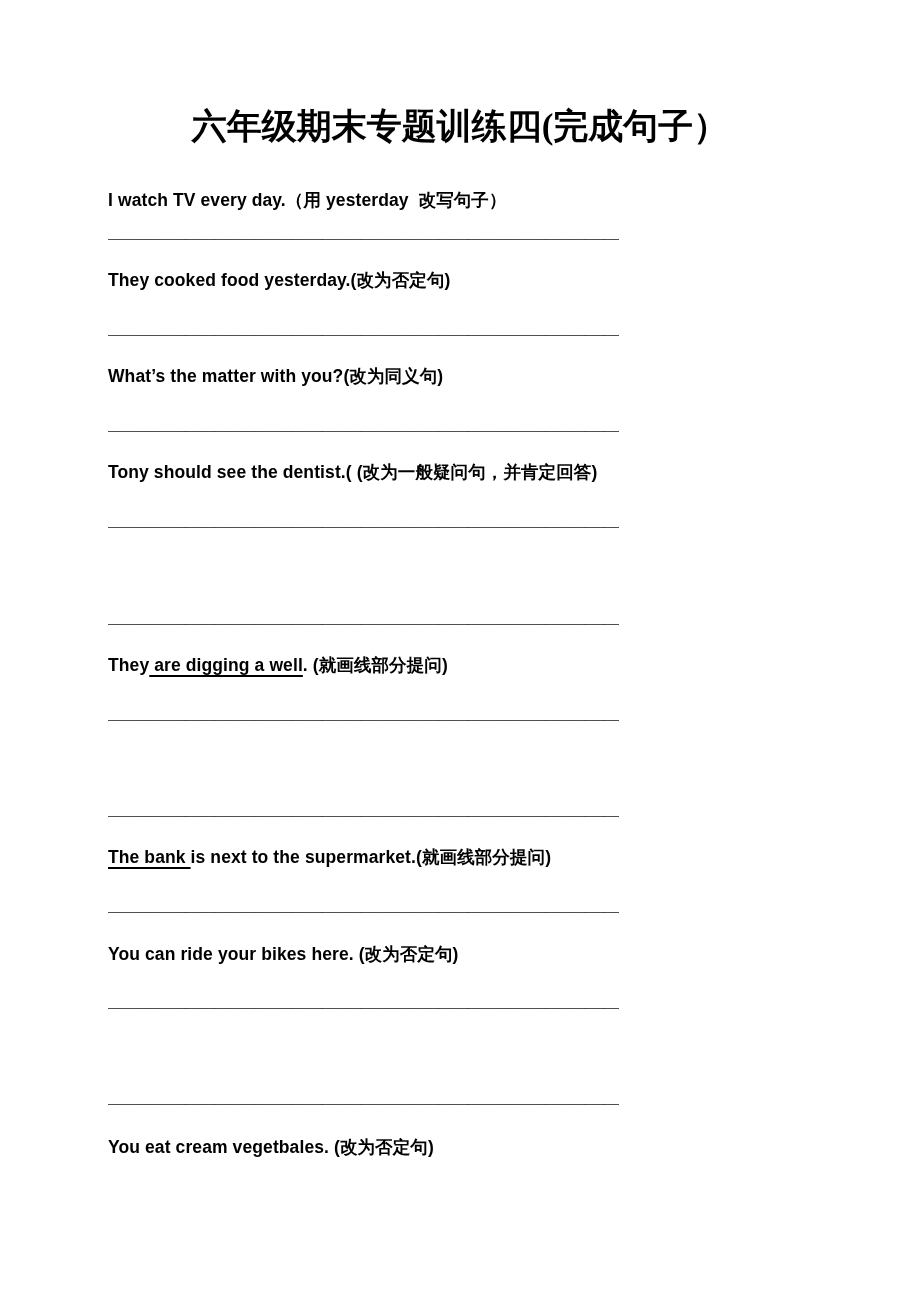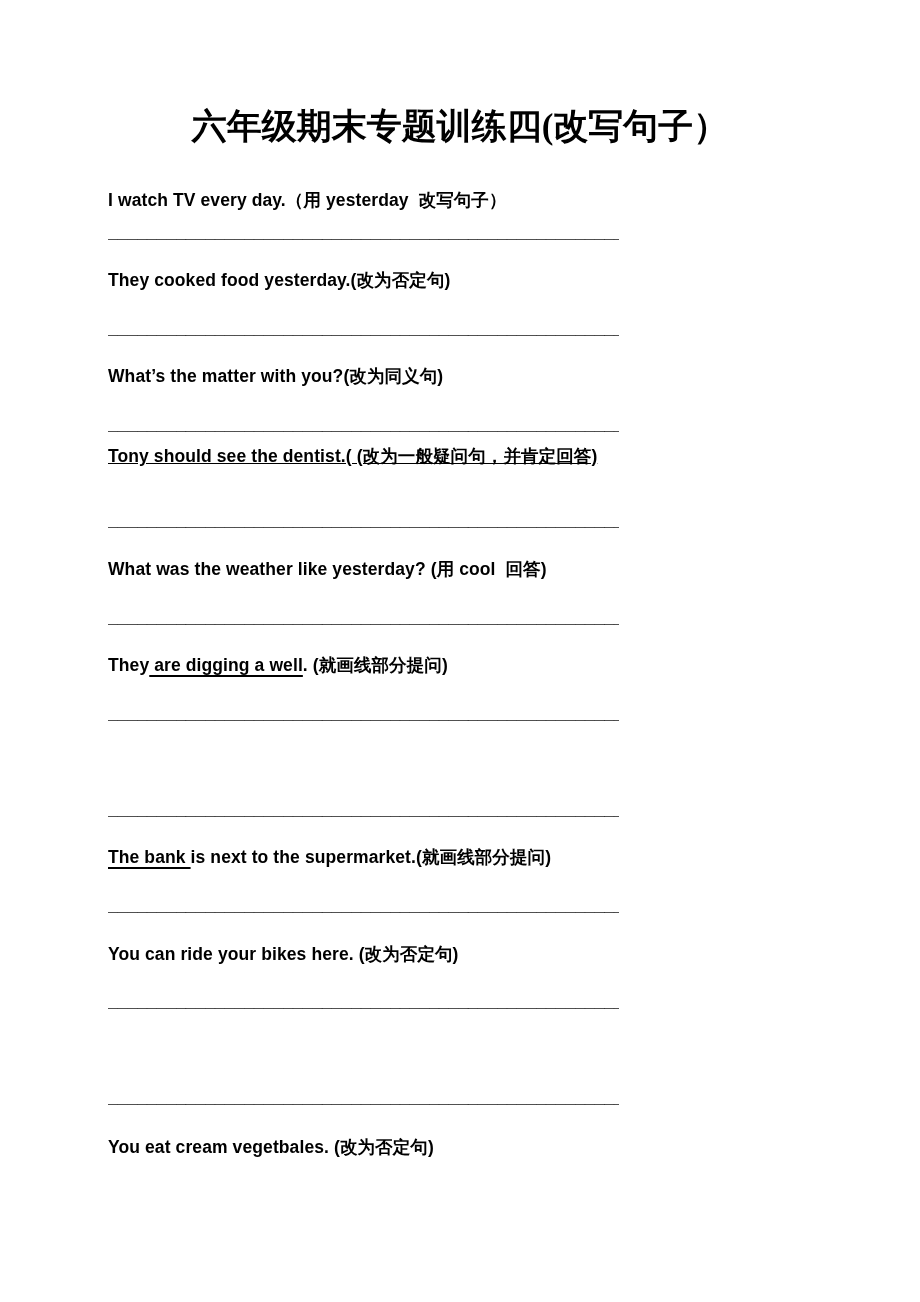--- a/index.html
+++ b/index.html
@@ -52,21 +52,21 @@
     font-weight: 700;
     font-size: 17.5px;
     line-height: 26px;
     white-space: pre;
     cursor: text;
   }
   
   .q1  { top: 188px; }
   .q2  { top: 268px; }
   .q3  { top: 364px; }
-  .q4  { top: 444px; text-decoration: underline; }
+  .q4  { top: 460px; }
   .q5  { top: 557px; }
   .q6  { top: 653px; }
   .q7  { top: 749px; }
   .q8  { top: 845px; }
   .q9  { top: 942px; text-align: right; }
   .q10 { top: 1038px; }
   .q11 { top: 1135px; }
   
   .a1  { top: 219px; }
   .a2  { top: 315px; }
@@ -77,35 +77,34 @@
   .a7  { top: 796px; }
   .a8  { top: 892px; }
   .a9  { top: 988px; }
   .a10 { top: 1084px; }
 </style>
 </head>
 <body>
 
 <div class="page">
 
-  <div class="doc-title">六年级期末专题训练四(改写句子）</div>
+  <div class="doc-title">六年级期末专题训练四(完成句子）</div>
 
   <div class="q q1"><span>I watch TV every day.（用 yesterday  改写句子）</span><span class="u"></span><span></span></div>
   <div class="ans a1">______________________________________________________________________</div>
 
   <div class="q q2"><span>They cooked food yesterday.(改为否定句)</span><span class="u"></span><span></span></div>
   <div class="ans a2">______________________________________________________________________</div>
 
   <div class="q q3"><span>What’s the matter with you?(改为同义句)</span><span class="u"></span><span></span></div>
   <div class="ans a3">______________________________________________________________________</div>
 
   <div class="q q4"><span>Tony should see the dentist.( (改为一般疑问句，并肯定回答)</span><span class="u"></span><span></span></div>
   <div class="ans a4">______________________________________________________________________</div>
 
-  <div class="q q5"><span>What was the weather like yesterday? (用 cool  回答)</span><span class="u"></span><span></span></div>
   <div class="ans a5">______________________________________________________________________</div>
 
   <div class="q q6"><span>They</span><span class="u"> are digging a well</span><span>. (就画线部分提问)</span></div>
   <div class="ans a6">______________________________________________________________________</div>
 
   <div class="ans a7">______________________________________________________________________</div>
 
   <div class="q q8"><span></span><span class="u">The bank </span><span>is next to the supermarket.(就画线部分提问)</span></div>
   <div class="ans a8">______________________________________________________________________</div>
 

